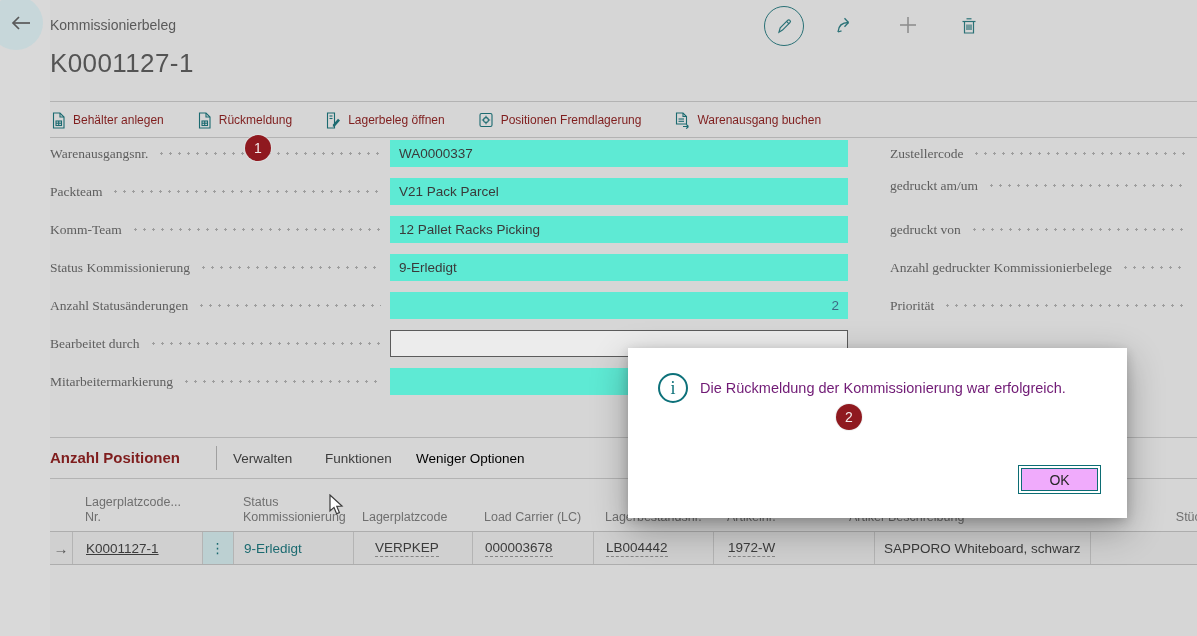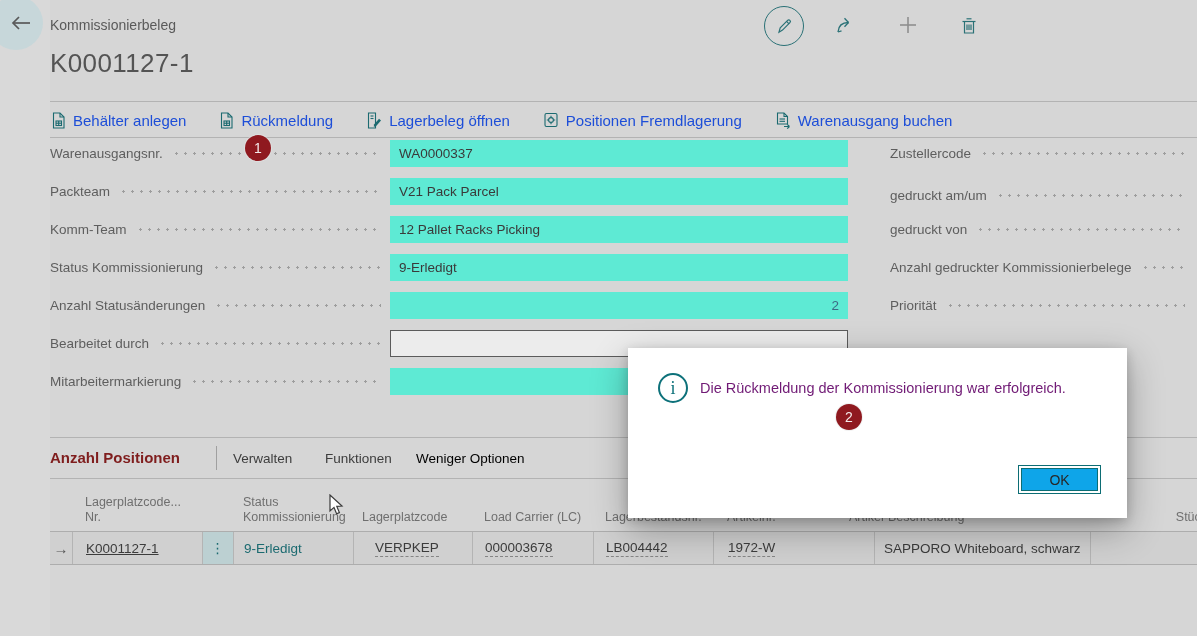--- a/index.html
+++ b/index.html
@@ -22,33 +22,33 @@
   .ti-share{left:827px;}
   .ti-add{left:889px;}
   .ti-del{left:950px;}
 
   .rule{position:absolute;left:50px;right:0;height:1px;background:#b3b3b3;}
   .r1{top:101px;} .r2{top:137px;} .r3{top:437px;} .r4{top:478px;}
 
   
   .actionbar{position:absolute;left:51px;top:103px;height:34px;display:flex;align-items:center;gap:33px;}
   .action{display:flex;align-items:center;gap:7px;cursor:default;}
-  .action span.alabel{font-size:15px;color:#1d4ed8;white-space:nowrap;}
+  .action span.alabel{font-size:12px;color:#7f1d1d;white-space:nowrap;}
 
   
   .badge{position:absolute;width:26px;height:26px;border-radius:50%;background:#8f191f;
     color:#f3e9e9;font-size:14px;display:flex;align-items:center;justify-content:center;
     box-shadow:0 0 0 1px rgba(230,230,230,.55);z-index:4;}
   .b1{left:245px;top:135px;}
   .b2{left:208px;top:56px;}
 
   
   .frow{position:absolute;left:50px;width:338px;height:27px;display:flex;align-items:center;}
   .frow-r{position:absolute;left:890px;width:302px;height:27px;display:flex;align-items:center;}
-  .lbl{font-size:13.5px;color:#5e5e5e;white-space:nowrap;}
+  .lbl{font-size:13.5px;color:#5e5e5e;white-space:nowrap;font-family:Liberation Serif, serif;}
   .dots{flex:1;height:3px;margin:0 7px 0 9px;min-width:10px;
     background-image:radial-gradient(circle,#9d9d9d 1px,transparent 1.4px);
     background-size:9px 3px;background-repeat:repeat-x;background-position:0 center;}
   .ffield{position:absolute;left:390px;width:458px;height:27px;background:#5eead4;
     box-sizing:border-box;display:flex;align-items:center;padding:0 9px;
     font-size:13.5px;color:#3a3a3a;}
   .ffield.num{justify-content:flex-end;color:#3d6a85;}
   .ffield.focused{background:#ececec;border:1px solid #5b5b5b;}
 
   
@@ -79,21 +79,21 @@
   .link{text-decoration:underline;}
   .dashed{border-bottom:1px dashed #858585;padding-bottom:1px;}
 
   
   .dialog{position:absolute;left:628px;top:348px;width:499px;height:170px;background:#ffffff;
     box-shadow:0 12px 34px rgba(0,0,0,.30),0 3px 10px rgba(0,0,0,.18);z-index:10;}
   .info-ic{position:absolute;left:30px;top:25px;width:30px;height:30px;border-radius:50%;
     border:2px solid #0d717a;box-sizing:border-box;display:flex;align-items:center;justify-content:center;
     color:#0d717a;font-size:18px;font-family:"Liberation Serif",serif;}
   .dlg-msg{position:absolute;left:72px;top:31px;width:400px;font-size:14.5px;color:#701a75;line-height:18px;}
-  .ok-btn{position:absolute;left:390px;top:117px;width:83px;height:29px;background:#0ea5e9;
+  .ok-btn{position:absolute;left:390px;top:117px;width:83px;height:29px;background:#f0abfc;
     border:1px solid #0c6d74;box-shadow:inset 0 0 0 2px #ffffff,inset 0 0 0 3px #0c6d74;
     display:flex;align-items:center;justify-content:center;font-size:14px;color:#272727;box-sizing:border-box;}
 
   .cursor{position:absolute;left:329px;top:494px;z-index:20;}
 </style>
 </head>
 <body>
 
 <div>
   <div class="gutter"></div>
@@ -232,21 +232,21 @@
   <div class="frow" style="top:368px">
     <span class="lbl">Mitarbeitermarkierung</span>
       <span class="dots"></span>
   </div>
   <div class="ffield" style="top:368px"></div>
 
   <div class="frow-r" style="top:140px">
     <span class="lbl">Zustellercode</span>
       <span class="dots"></span>
   </div>
-  <div class="frow-r" style="top:182px">
+  <div class="frow-r" style="top:172px">
     <span class="lbl">gedruckt am/um</span>
       <span class="dots"></span>
   </div>
   <div class="frow-r" style="top:216px">
     <span class="lbl">gedruckt von</span>
       <span class="dots"></span>
   </div>
   <div class="frow-r" style="top:254px">
     <span class="lbl">Anzahl gedruckter Kommissionierbelege</span>
       <span class="dots"></span>

